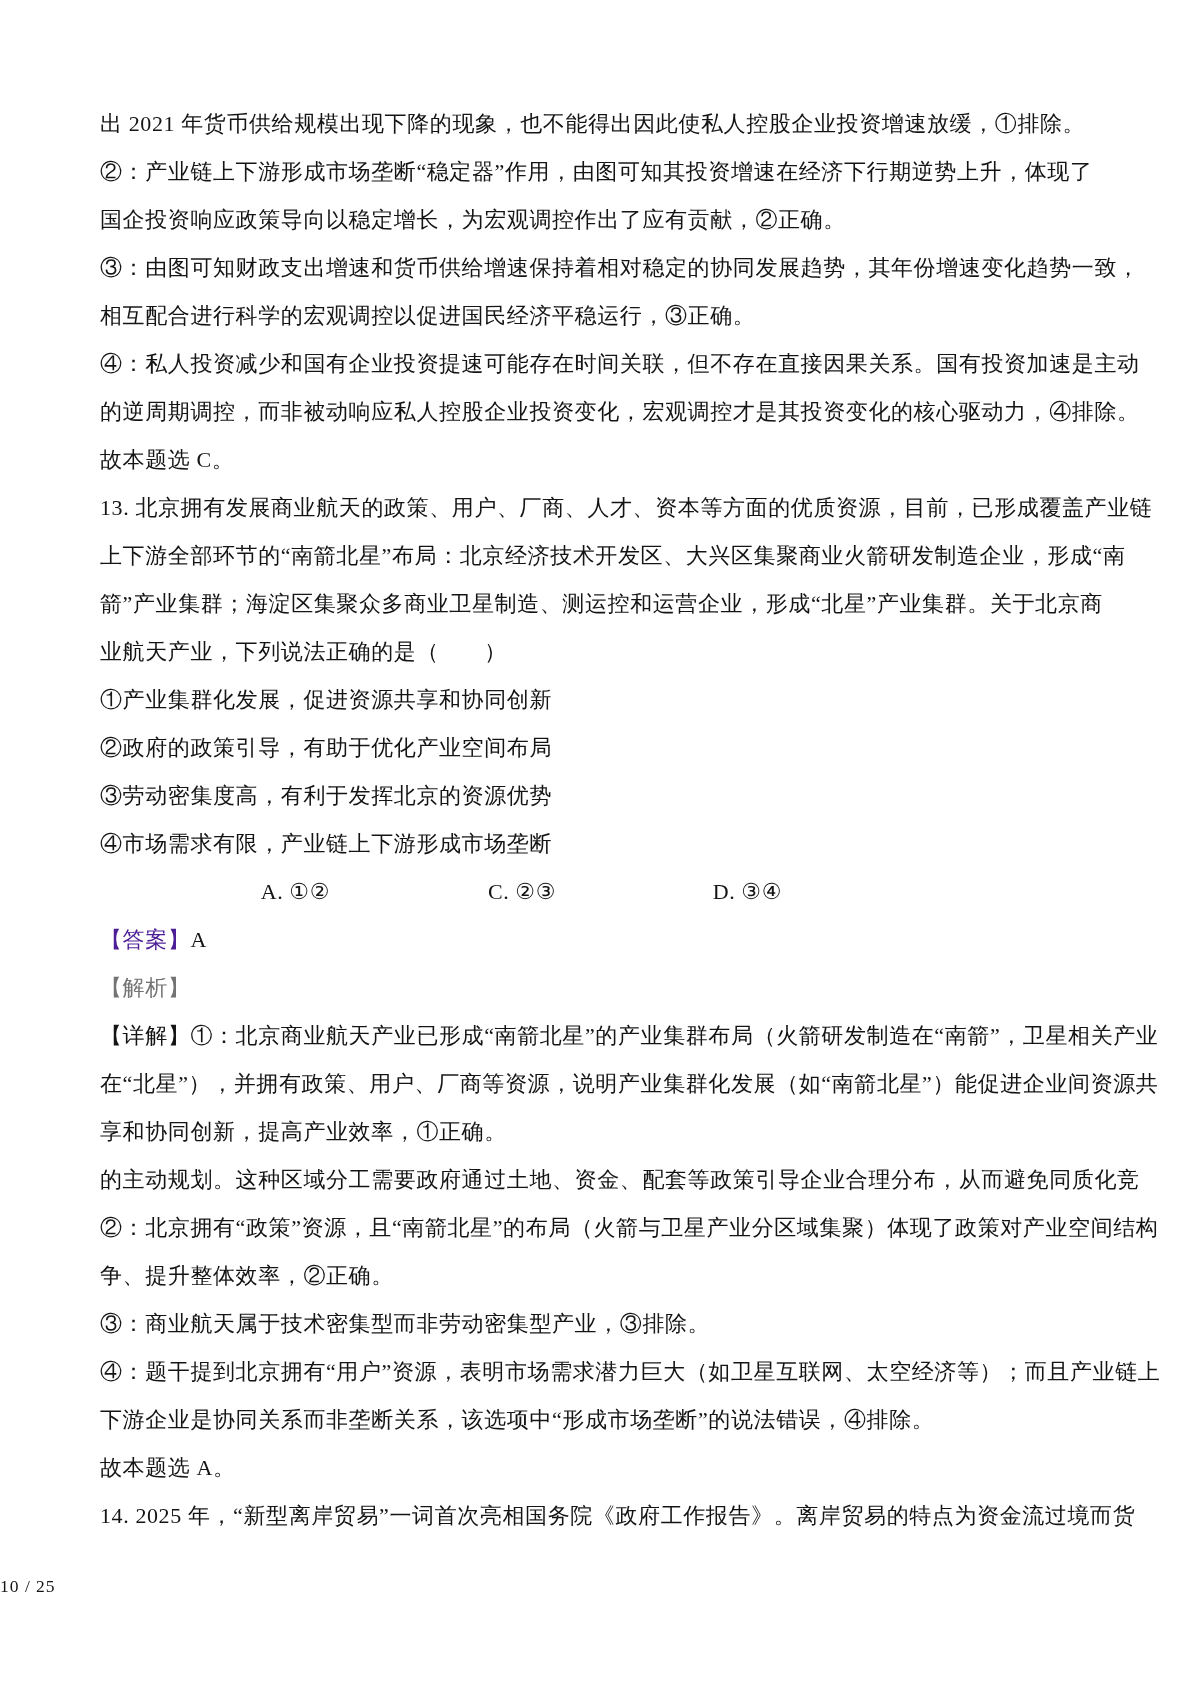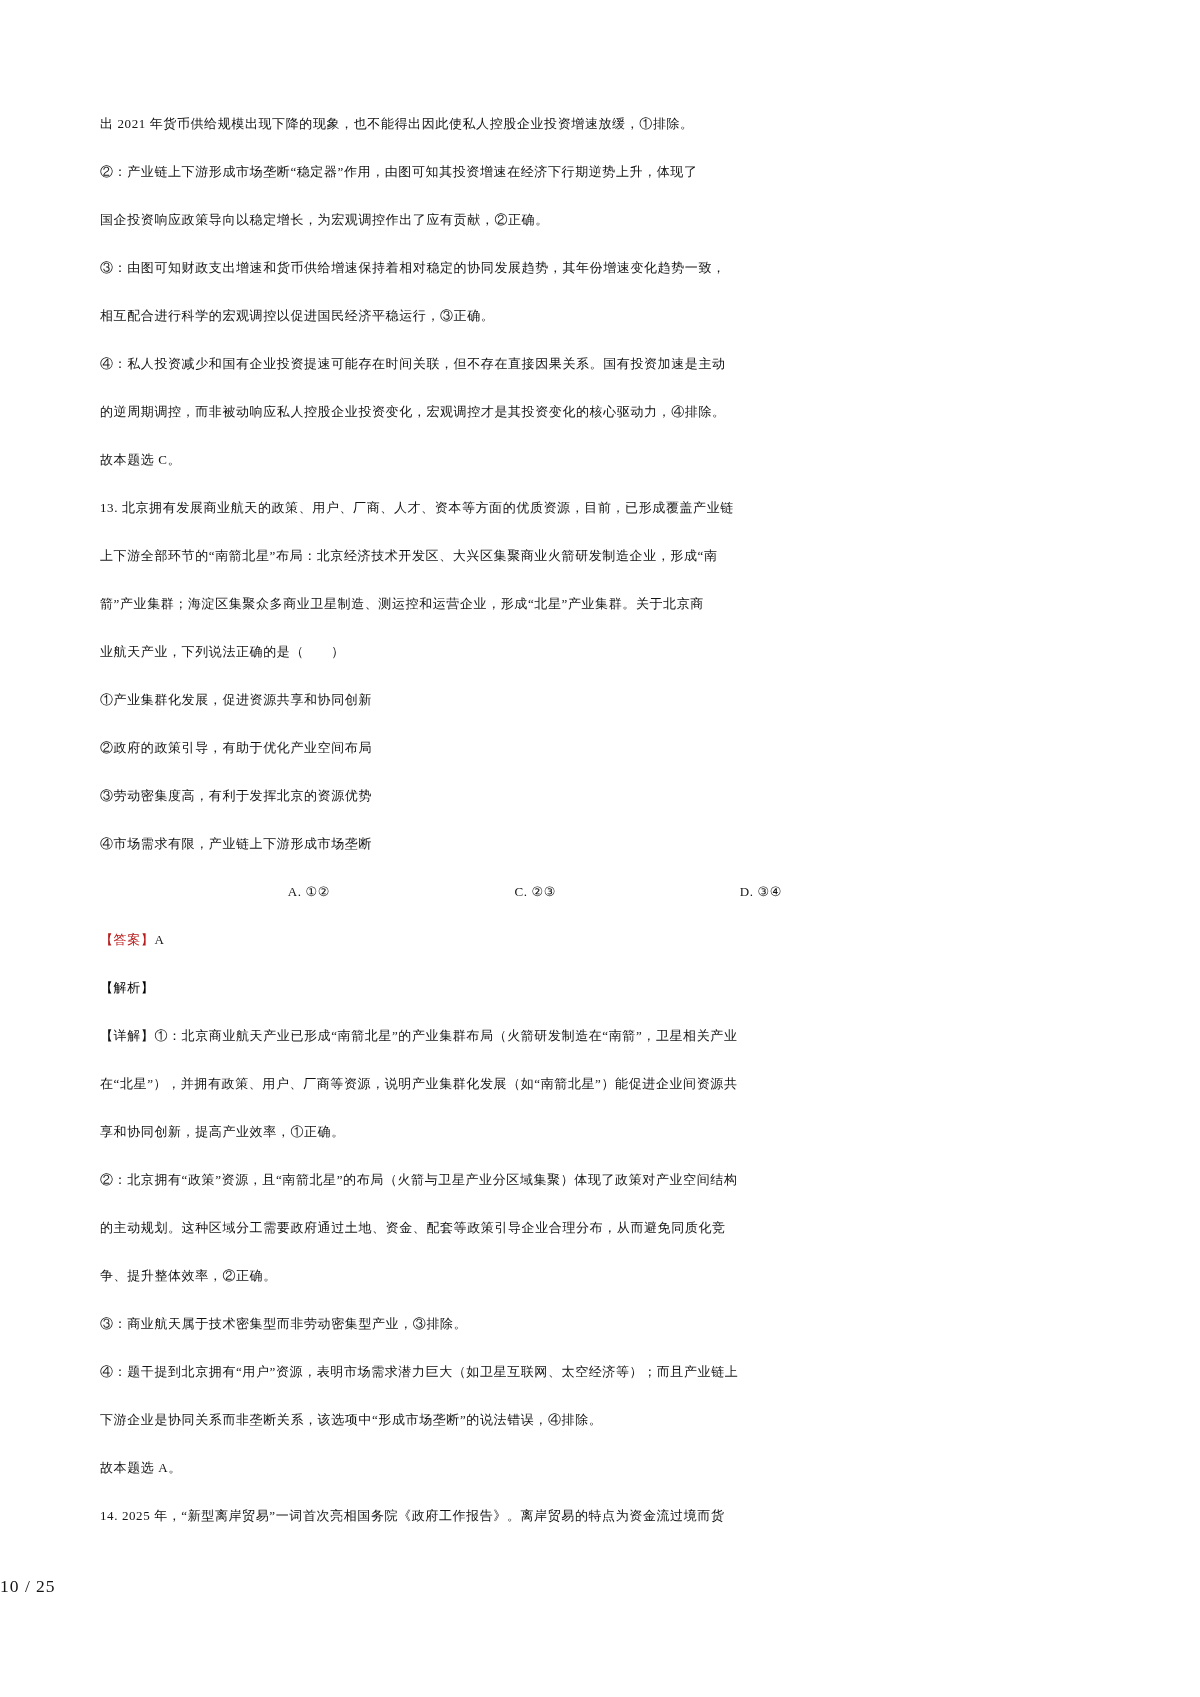--- a/index.html
+++ b/index.html
@@ -22,21 +22,21 @@
   }
   .content {
     position: absolute;
     top: 100px;
     left: 100px;
     width: 1035px;
   }
   .line {
     height: 48px;
     line-height: 48px;
-    font-size: 13px;
+    font-size: 22px;
     letter-spacing: 0.6px;
     white-space: nowrap;
   }
   .options-row {
     display: grid;
     grid-template-columns: 230px 226px 226px 1fr;
   }
   .option {
     text-align: right;
   }
@@ -75,27 +75,27 @@
       <div class="line">业航天产业，下列说法正确的是（　　）</div>
       <div class="line">①产业集群化发展，促进资源共享和协同创新</div>
       <div class="line">②政府的政策引导，有助于优化产业空间布局</div>
       <div class="line">③劳动密集度高，有利于发挥北京的资源优势</div>
       <div class="line">④市场需求有限，产业链上下游形成市场垄断</div>
       <div class="line options-row">
         <span class="option">A. ①②</span>
         <span class="option">C. ②③</span>
         <span class="option">D. ③④</span>
       </div>
-      <div class="line"><span class="marker" style="color: #b91c1c;">【答案】</span><span>A</span></div>
-      <div class="line"><span class="marker" style="color: #000000;">【解析】</span><span></span></div>
+      <div class="line"><span class="marker" style="color: #4c1d95;">【答案】</span><span>A</span></div>
+      <div class="line"><span class="marker" style="color: #737373;">【解析】</span><span></span></div>
       <div class="line">【详解】①：北京商业航天产业已形成“南箭北星”的产业集群布局（火箭研发制造在“南箭”，卫星相关产业</div>
       <div class="line">在“北星”），并拥有政策、用户、厂商等资源，说明产业集群化发展（如“南箭北星”）能促进企业间资源共</div>
       <div class="line">享和协同创新，提高产业效率，①正确。</div>
+      <div class="line">的主动规划。这种区域分工需要政府通过土地、资金、配套等政策引导企业合理分布，从而避免同质化竞</div>
       <div class="line">②：北京拥有“政策”资源，且“南箭北星”的布局（火箭与卫星产业分区域集聚）体现了政策对产业空间结构</div>
-      <div class="line">的主动规划。这种区域分工需要政府通过土地、资金、配套等政策引导企业合理分布，从而避免同质化竞</div>
       <div class="line">争、提升整体效率，②正确。</div>
       <div class="line">③：商业航天属于技术密集型而非劳动密集型产业，③排除。</div>
       <div class="line">④：题干提到北京拥有“用户”资源，表明市场需求潜力巨大（如卫星互联网、太空经济等）；而且产业链上</div>
       <div class="line">下游企业是协同关系而非垄断关系，该选项中“形成市场垄断”的说法错误，④排除。</div>
       <div class="line">故本题选 A。</div>
       <div class="line">14. 2025 年，“新型离岸贸易”一词首次亮相国务院《政府工作报告》。离岸贸易的特点为资金流过境而货</div>
     </div>
   <div class="footer">10 / 25</div>
 </div>
 

